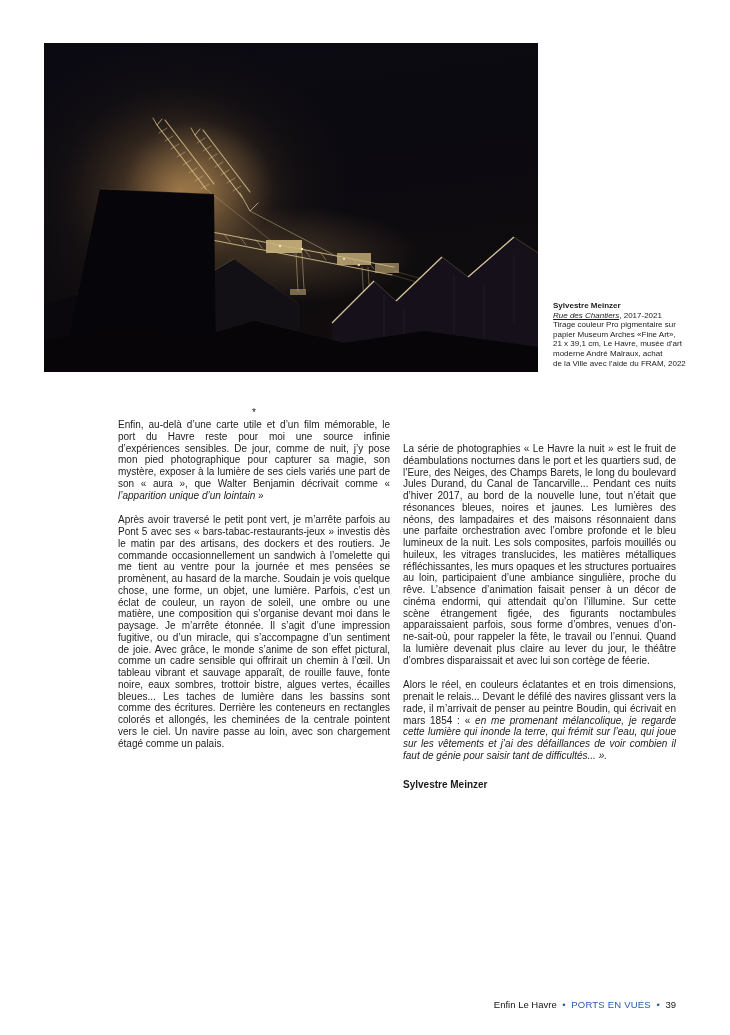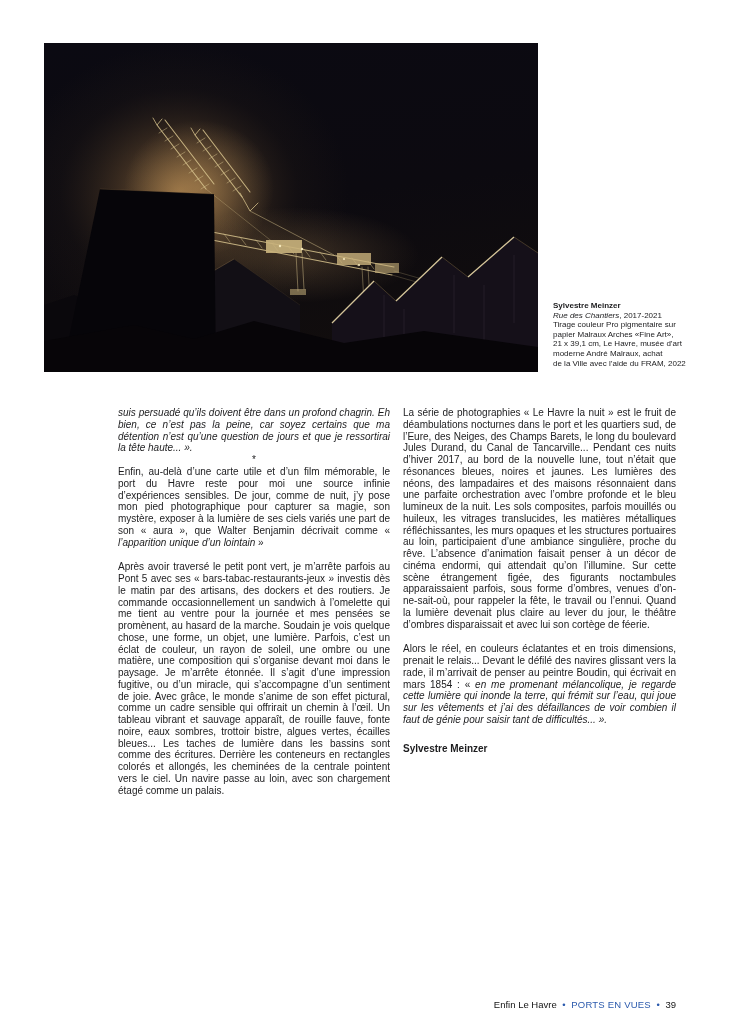--- a/index.html
+++ b/index.html
@@ -11,29 +11,29 @@
   .photo{
     position:absolute;left:44px;top:43px;width:494px;height:329px;
     background:#0b0a10;overflow:hidden;
   }
   .photo svg{display:block;width:100%;height:100%;}
   .caption{
     position:absolute;left:553px;top:301px;width:158px;
     font-size:8px;line-height:9.6px;color:#1b1b1d;
   }
   .caption .artist{font-weight:bold;}
-  .caption .title-it{font-style:italic;}
+  .caption .title-it{font-style:italic;text-decoration:underline;}
   .caption div{white-space:nowrap;}
   .col{
     position:absolute;top:407px;
     font-size:10px;line-height:11.75px;text-align:justify;
     color:#1c1c1e;
   }
   .col-left{left:118px;width:272px;}
-  .col-right{left:403px;width:273px;}
+  .col-right{left:403px;width:273px;margin-top:36px;}
   .col p{margin:0 0 13px 0;}
   .col p:last-child{margin-bottom:0;}
   .quote{font-style:italic;}
   .star-line{text-align:center;margin:0 0 1px 0 !important;line-height:11px;}
   .sig{font-weight:bold;margin-top:17px !important;}
   .footer{
     position:absolute;top:999px;right:54px;
     font-size:9.5px;line-height:12px;color:#141414;white-space:nowrap;
   }
   .footer .sep{color:#2b5aad;margin:0 3px;}
@@ -120,28 +120,27 @@
     </g>
 
     <polygon points="0,298 90,282 150,296 210,278 300,300 380,288 494,304 494,329 0,329" fill="#070508"></polygon>
   </svg>
 </div>
 
 <div class="caption">
   <div class="artist">Sylvestre Meinzer</div>
   <div><span class="title-it">Rue des Chantiers</span><span>, 2017-2021</span></div>
   <div>Tirage couleur Pro pigmentaire sur</div>
-  <div>papier Malraux Arches «Fine Art»,</div>
+  <div>papier Museum Arches «Fine Art»,</div>
   <div>21 x 39,1 cm, Le Havre, musée d’art</div>
   <div>moderne André Malraux, achat</div>
   <div>de la Ville avec l’aide du FRAM, 2022</div>
 </div>
 
 <div class="col col-left">
-  <p class="quote" style="margin-bottom:0">suis persuadé qu’ils doivent être dans un profond chagrin. Eh bien, ce n’est pas la peine, car soyez certains que ma détention n’est qu’une question de jours et que je ressortirai la tête haute... ».</p>
   <p class="star-line">*</p>
   <p><span>Enfin, au-delà d’une carte utile et d’un film mémorable, le port du Havre reste pour moi une source infinie d’expériences sensibles. De jour, comme de nuit, j’y pose mon pied photographique pour capturer sa magie, son mystère, exposer à la lumière de ses ciels variés une part de son « aura », que Walter Benjamin décrivait comme « </span><i>l’apparition unique d’un lointain</i><span> »</span></p>
   <p>Après avoir traversé le petit pont vert, je m’arrête parfois au Pont 5 avec ses « bars-tabac-restaurants-jeux » investis dès le matin par des artisans, des dockers et des routiers. Je commande occasionnellement un sandwich à l’omelette qui me tient au ventre pour la journée et mes pensées se promènent, au hasard de la marche. Soudain je vois quelque chose, une forme, un objet, une lumière. Parfois, c’est un éclat de couleur, un rayon de soleil, une ombre ou une matière, une composition qui s’organise devant moi dans le paysage. Je m’arrête étonnée. Il s’agit d’une impression fugitive, ou d’un miracle, qui s’accompagne d’un sentiment de joie. Avec grâce, le monde s’anime de son effet pictural, comme un cadre sensible qui offrirait un chemin à l’œil. Un tableau vibrant et sauvage apparaît, de rouille fauve, fonte noire, eaux sombres, trottoir bistre, algues vertes, écailles bleues... Les taches de lumière dans les bassins sont comme des écritures. Derrière les conteneurs en rectangles colorés et allongés, les cheminées de la centrale pointent vers le ciel. Un navire passe au loin, avec son chargement étagé comme un palais.</p>
 </div>
 
 <div class="col col-right">
   <p>La série de photographies « Le Havre la nuit » est le fruit de déambulations nocturnes dans le port et les quartiers sud, de l’Eure, des Neiges, des Champs Barets, le long du boulevard Jules Durand, du Canal de Tancarville... Pendant ces nuits d’hiver 2017, au bord de la nouvelle lune, tout n’était que résonances bleues, noires et jaunes. Les lumières des néons, des lampadaires et des maisons résonnaient dans une parfaite orchestration avec l’ombre profonde et le bleu lumineux de la nuit. Les sols composites, parfois mouillés ou huileux, les vitrages translucides, les matières métalliques réfléchissantes, les murs opaques et les structures portuaires au loin, participaient d’une ambiance singulière, proche du rêve. L’absence d’animation faisait penser à un décor de cinéma endormi, qui attendait qu’on l’illumine. Sur cette scène étrangement figée, des figurants noctambules apparaissaient parfois, sous forme d’ombres, venues d’on-ne-sait-où, pour rappeler la fête, le travail ou l’ennui. Quand la lumière devenait plus claire au lever du jour, le théâtre d’ombres disparaissait et avec lui son cortège de féerie.</p>
   <p><span>Alors le réel, en couleurs éclatantes et en trois dimensions, prenait le relais... Devant le défilé des navires glissant vers la rade, il m’arrivait de penser au peintre Boudin, qui écrivait en mars 1854 : « </span><i>en me promenant mélancolique, je regarde cette lumière qui inonde la terre, qui frémit sur l’eau, qui joue sur les vêtements et j’ai des défaillances de voir combien il faut de génie pour saisir tant de difficultés... ».</i></p>
   <p class="sig">Sylvestre Meinzer</p>
 </div>

